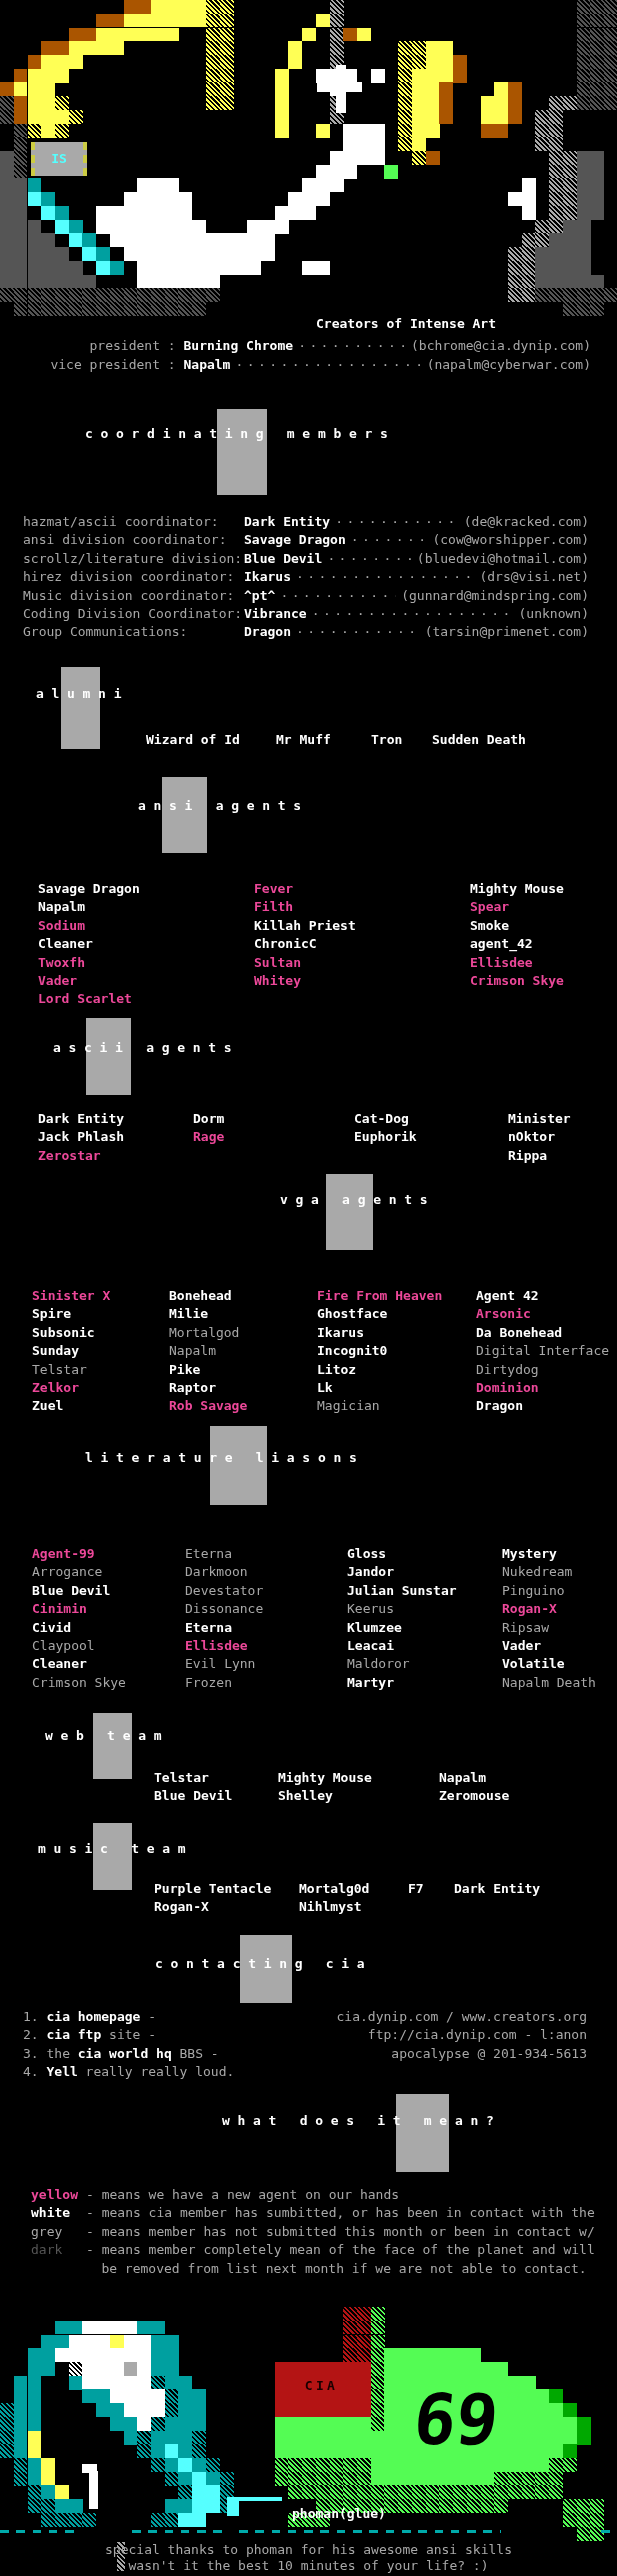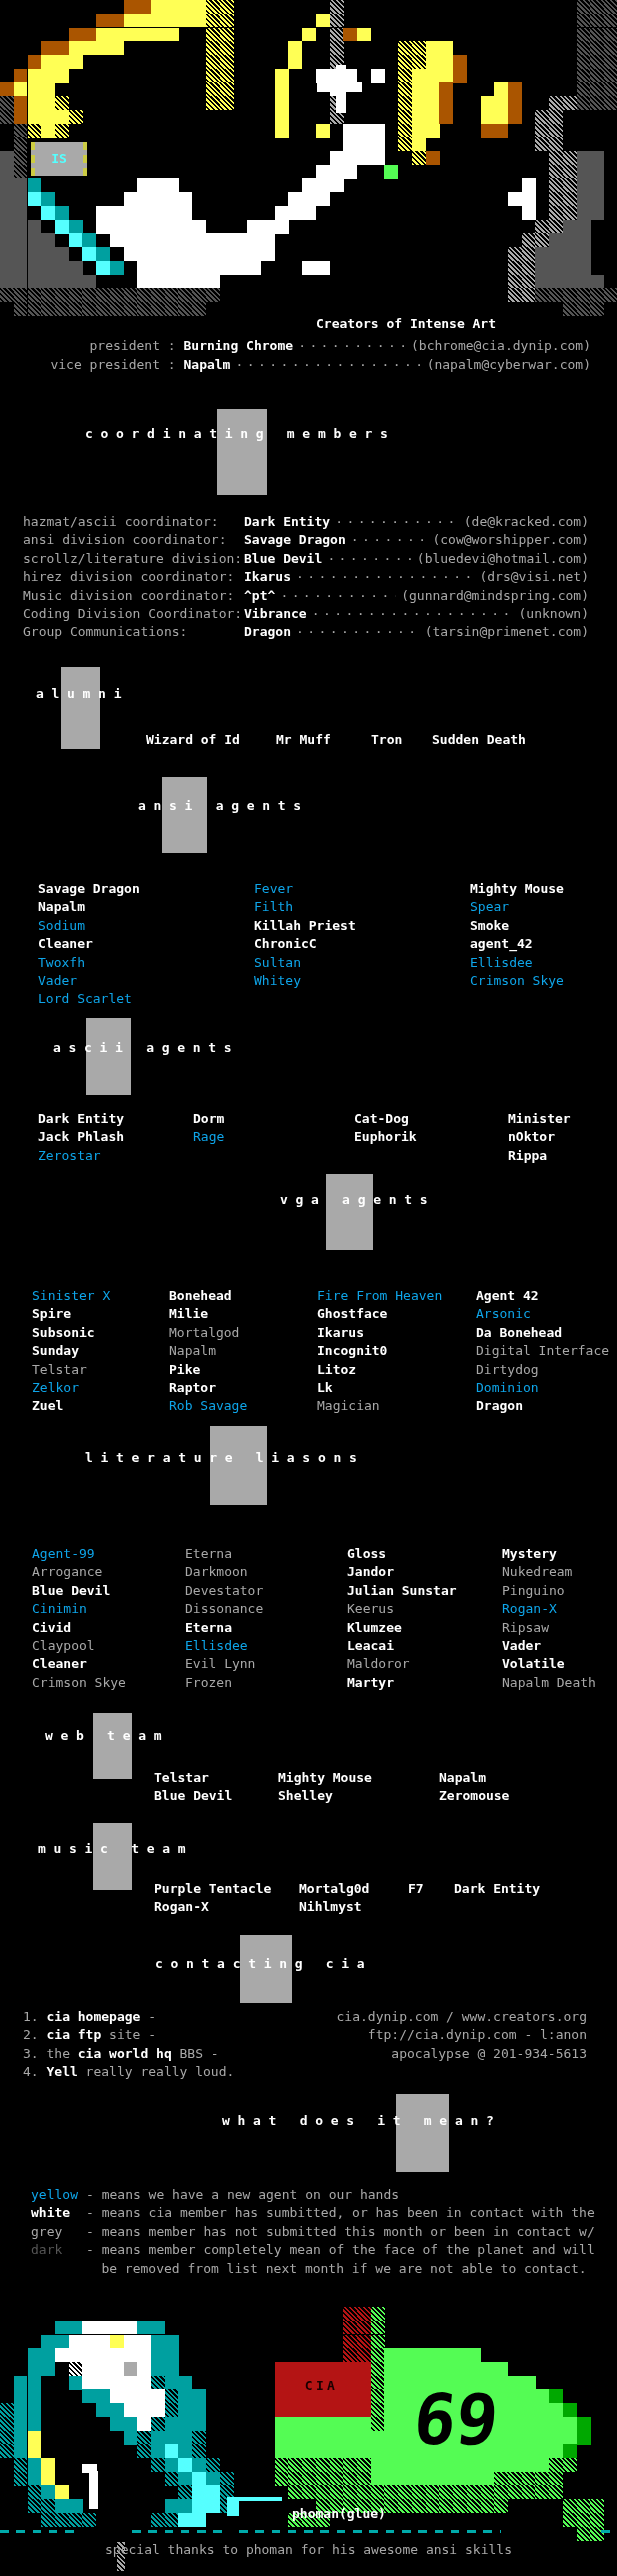--- a/index.html
+++ b/index.html
@@ -1,20 +1,20 @@
 <!DOCTYPE html>
 <html style="font-size:13.7px"><head>
 <meta charset="utf-8">
 <style>
   html,body{margin:0;padding:0;background:#000;}
   .page{position:relative;width:618px;height:2576px;background:#000;overflow:hidden;
         font-family:"DejaVu Sans Mono",monospace;font-size:13px;color:#a8a8a8;}
   .abs{position:absolute;}
   
-  .s-y{color:#0ea5e9;font-weight:normal;}
+  .s-y{color:#ec4899;font-weight:bold;}
   .s-w{color:#ffffff;font-weight:bold;}
   .s-g{color:#a8a8a8;font-weight:normal;}
   .s-d{color:#555555;font-weight:normal;}
   
   .hblock{position:absolute;background:#a9a9a9;z-index:1;}
   .htext{position:absolute;color:#fff;font-weight:bold;letter-spacing:7.7px;white-space:pre;z-index:2;}
   
   .art{position:absolute;left:0;z-index:0;}
   .cell{position:absolute;width:13.7px;height:13.7px;}
   
@@ -1081,15 +1081,16 @@
   <div class="whiteglyph1"></div>
   <div class="whiteglyph2"></div>
   <div class="cyancorner"></div>
   <div class="abs footer-credit" style="left:292px;top:2506px;">phoman(glue)</div>
   <div class="dash" style="left:0px;top:2530px;width:79px;"></div>
   <div class="dash" style="left:132px;top:2530px;width:90px;"></div>
   <div class="dash" style="left:239px;top:2530px;width:262px;"></div>
   <div class="dash" style="left:601px;top:2530px;width:17px;"></div>
   <div class="ditherblk"></div>
   <div class="abs thanks" style="left:51px;top:2542px;">special thanks to phoman for his awesome ansi skills</div>
+  <div class="abs thanks" style="left:51px;top:2558px;">wasn't it the best 10 minutes of your life? :)</div>
 
 </div>
 
 
 </body></html>

